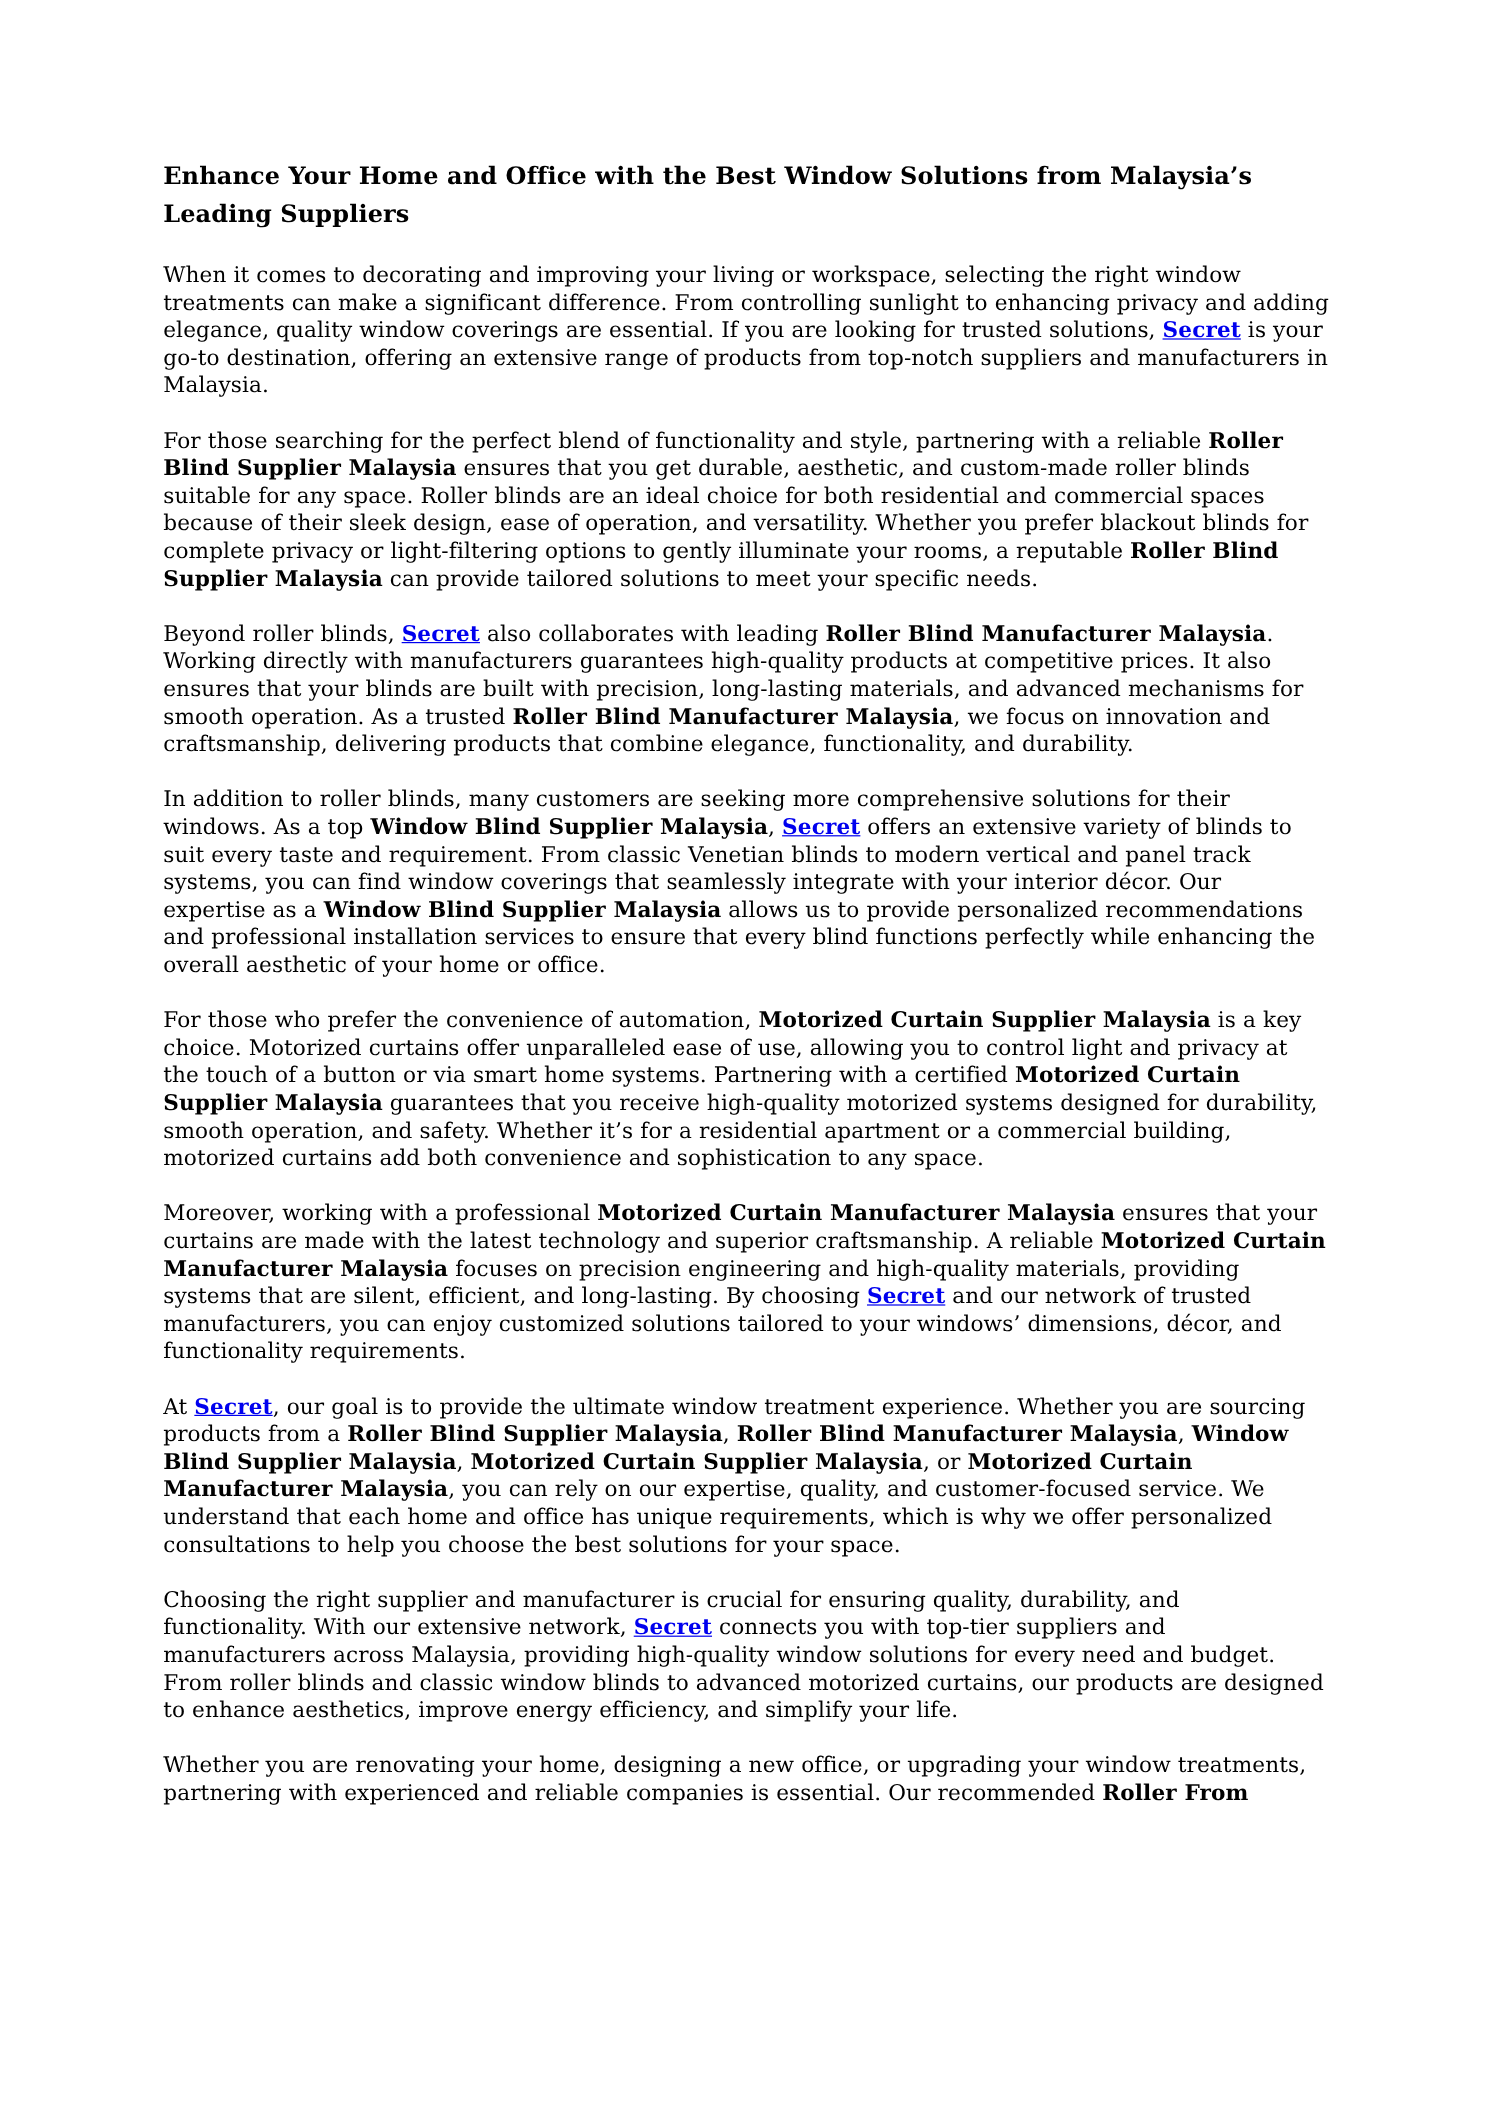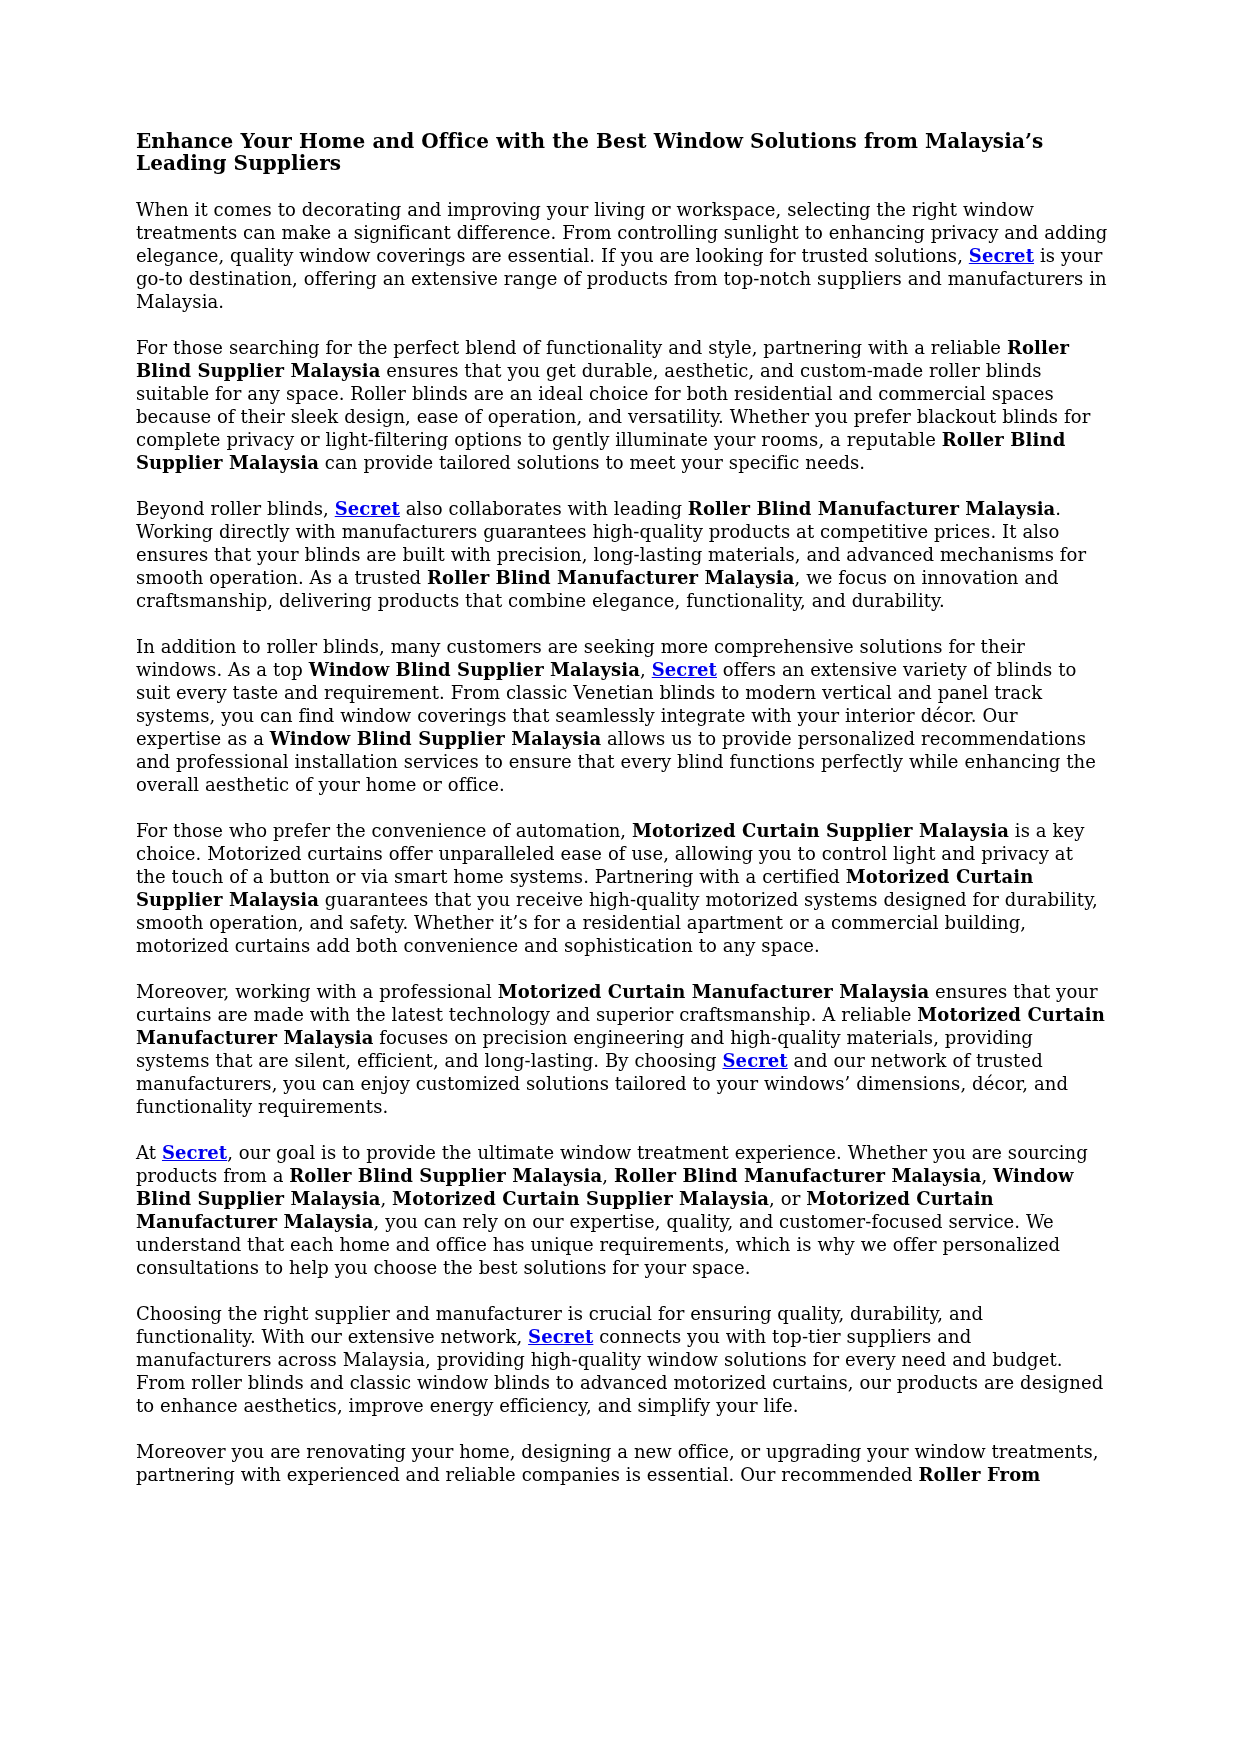--- a/index.html
+++ b/index.html
@@ -15,21 +15,21 @@
     color: #000000;
   }
   .page-content {
     position: absolute;
     left: 136px;
     top: 130px;
     width: 972px;
   }
   .doc-heading {
     font-size: 20px;
-    line-height: 22px;
+    line-height: 32px;
     font-weight: bold;
     margin: 0 0 24px 0;
     letter-spacing: 0.1px;
   }
   .para {
     font-size: 18px;
     line-height: 23px;
     margin: 0 0 23px 0;
     letter-spacing: 0.1px;
   }
@@ -48,15 +48,15 @@
   <h1 class="doc-heading">Enhance Your Home and Office with the Best Window Solutions from Malaysia’s Leading Suppliers</h1>
   <div>
       <p class="para"><span>When it comes to decorating and improving your living or workspace, selecting the right window treatments can make a significant difference. From controlling sunlight to enhancing privacy and adding elegance, quality window coverings are essential. If you are looking for trusted solutions, </span><a href="#" class="doc-link">Secret</a><span> is your go-to destination, offering an extensive range of products from top-notch suppliers and manufacturers in Malaysia.</span></p>
       <p class="para"><span>For those searching for the perfect blend of functionality and style, partnering with a reliable </span><strong>Roller Blind Supplier Malaysia</strong><span> ensures that you get durable, aesthetic, and custom-made roller blinds suitable for any space. Roller blinds are an ideal choice for both residential and commercial spaces because of their sleek design, ease of operation, and versatility. Whether you prefer blackout blinds for complete privacy or light-filtering options to gently illuminate your rooms, a reputable </span><strong>Roller Blind Supplier Malaysia</strong><span> can provide tailored solutions to meet your specific needs.</span></p>
       <p class="para"><span>Beyond roller blinds, </span><a href="#" class="doc-link">Secret</a><span> also collaborates with leading </span><strong>Roller Blind Manufacturer Malaysia</strong><span>. Working directly with manufacturers guarantees high-quality products at competitive prices. It also ensures that your blinds are built with precision, long-lasting materials, and advanced mechanisms for smooth operation. As a trusted </span><strong>Roller Blind Manufacturer Malaysia</strong><span>, we focus on innovation and craftsmanship, delivering products that combine elegance, functionality, and durability.</span></p>
       <p class="para"><span>In addition to roller blinds, many customers are seeking more comprehensive solutions for their windows. As a top </span><strong>Window Blind Supplier Malaysia</strong><span>, </span><a href="#" class="doc-link">Secret</a><span> offers an extensive variety of blinds to suit every taste and requirement. From classic Venetian blinds to modern vertical and panel track systems, you can find window coverings that seamlessly integrate with your interior décor. Our expertise as a </span><strong>Window Blind Supplier Malaysia</strong><span> allows us to provide personalized recommendations and professional installation services to ensure that every blind functions perfectly while enhancing the overall aesthetic of your home or office.</span></p>
       <p class="para"><span>For those who prefer the convenience of automation, </span><strong>Motorized Curtain Supplier Malaysia</strong><span> is a key choice. Motorized curtains offer unparalleled ease of use, allowing you to control light and privacy at the touch of a button or via smart home systems. Partnering with a certified </span><strong>Motorized Curtain Supplier Malaysia</strong><span> guarantees that you receive high-quality motorized systems designed for durability, smooth operation, and safety. Whether it’s for a residential apartment or a commercial building, motorized curtains add both convenience and sophistication to any space.</span></p>
       <p class="para"><span>Moreover, working with a professional </span><strong>Motorized Curtain Manufacturer Malaysia</strong><span> ensures that your curtains are made with the latest technology and superior craftsmanship. A reliable </span><strong>Motorized Curtain Manufacturer Malaysia</strong><span> focuses on precision engineering and high-quality materials, providing systems that are silent, efficient, and long-lasting. By choosing </span><a href="#" class="doc-link">Secret</a><span> and our network of trusted manufacturers, you can enjoy customized solutions tailored to your windows’ dimensions, décor, and functionality requirements.</span></p>
       <p class="para"><span>At </span><a href="#" class="doc-link">Secret</a><span>, our goal is to provide the ultimate window treatment experience. Whether you are sourcing products from a </span><strong>Roller Blind Supplier Malaysia</strong><span>, </span><strong>Roller Blind Manufacturer Malaysia</strong><span>, </span><strong>Window Blind Supplier Malaysia</strong><span>, </span><strong>Motorized Curtain Supplier Malaysia</strong><span>, or </span><strong>Motorized Curtain Manufacturer Malaysia</strong><span>, you can rely on our expertise, quality, and customer-focused service. We understand that each home and office has unique requirements, which is why we offer personalized consultations to help you choose the best solutions for your space.</span></p>
       <p class="para"><span>Choosing the right supplier and manufacturer is crucial for ensuring quality, durability, and functionality. With our extensive network, </span><a href="#" class="doc-link">Secret</a><span> connects you with top-tier suppliers and manufacturers across Malaysia, providing high-quality window solutions for every need and budget. From roller blinds and classic window blinds to advanced motorized curtains, our products are designed to enhance aesthetics, improve energy efficiency, and simplify your life.</span></p>
-      <p class="para"><span>Moreover you are renovating your home, designing a new office, or upgrading your window treatments, partnering with experienced and reliable companies is essential. Our recommended </span><strong>Roller From</strong></p>
+      <p class="para"><span>Whether you are renovating your home, designing a new office, or upgrading your window treatments, partnering with experienced and reliable companies is essential. Our recommended </span><strong>Roller From</strong></p>
     </div>
 </div>
 
 </body></html>

